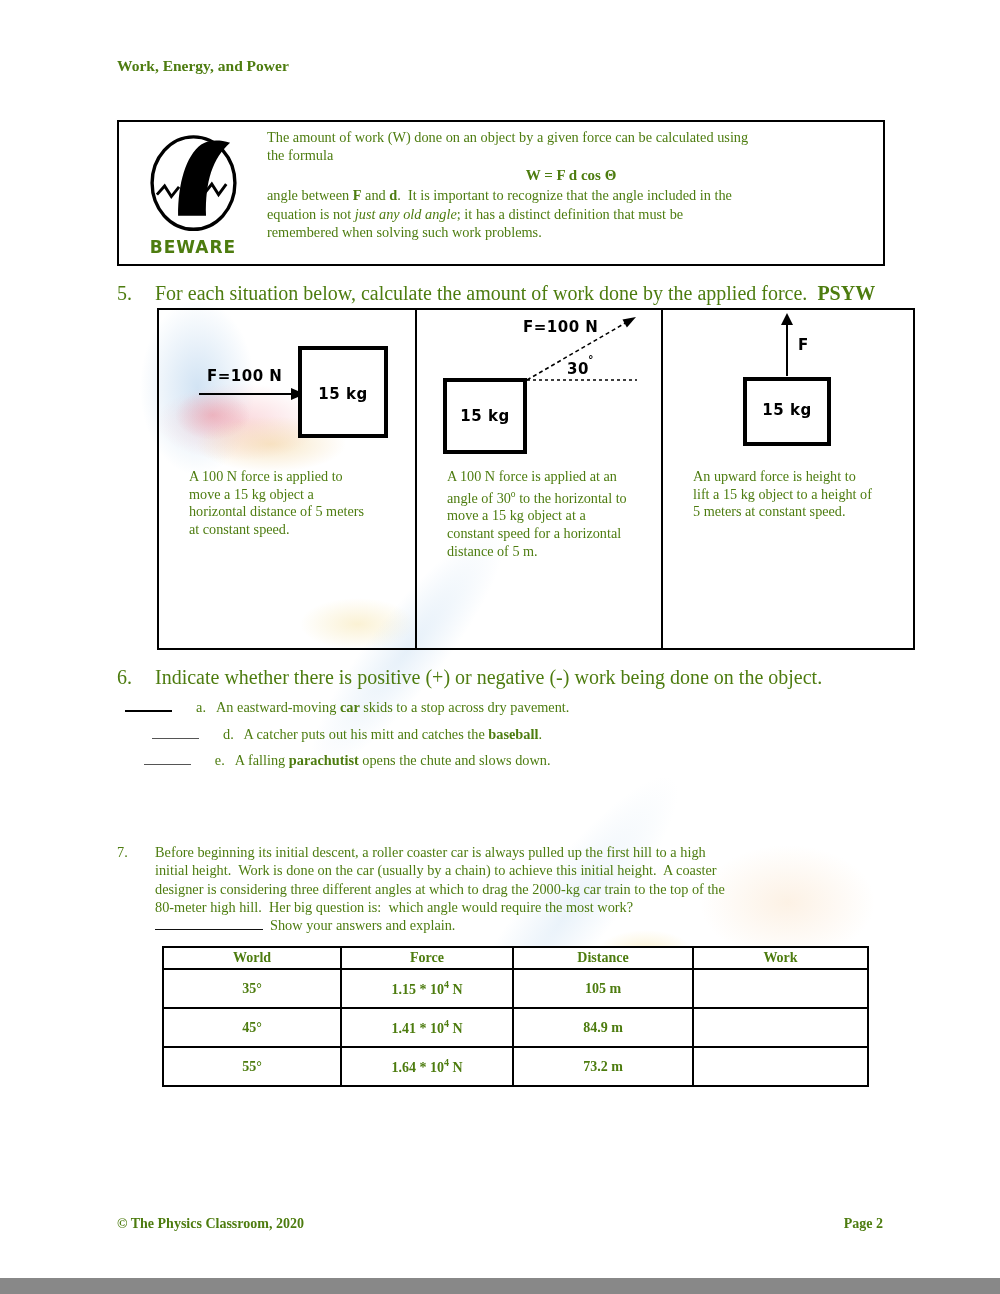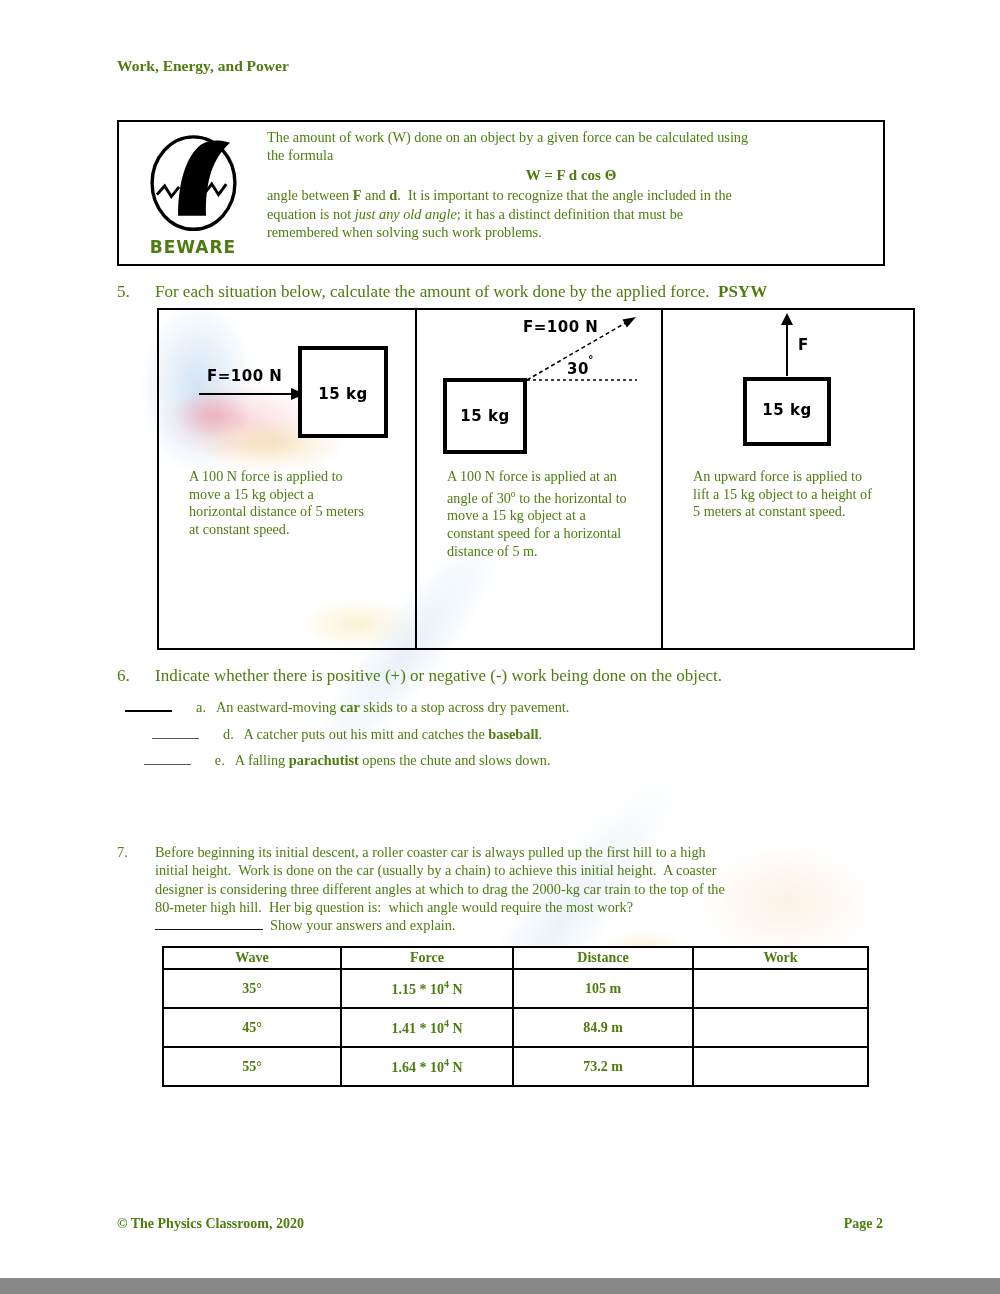--- a/index.html
+++ b/index.html
@@ -11,21 +11,21 @@
   .title{position:absolute;left:117px;top:57px;z-index:2;font-weight:bold;font-size:15.5px;}
 
   
   .beware{position:absolute;left:117px;top:120px;width:768px;height:146px;z-index:2;
           border:2.5px solid #000;box-sizing:border-box;display:flex;}
   .bw-icon-col{width:148px;display:flex;flex-direction:column;align-items:center;padding-top:11px;}
   .bw-label{font-family:"DejaVu Sans",sans-serif;font-weight:bold;font-size:17px;letter-spacing:1px;margin-top:0;}
   .bw-text{flex:1;padding:6px 8px 0 0;font-size:14.3px;line-height:18.4px;}
   .bw-formula{text-align:center;font-weight:bold;font-size:15px;margin:1px 0 2px 0;}
 
-  .qrow{position:absolute;left:117px;z-index:2;font-size:17px;}
+  .qrow{position:absolute;left:117px;z-index:2;font-size:20px;}
   .qnum{display:inline-block;width:38px;}
 
   
   .panels{position:absolute;left:157px;top:308px;width:758px;height:342px;z-index:2;
           border:2px solid #000;box-sizing:border-box;display:flex;}
   .panel{position:relative;height:100%;}
   .panel+.panel{border-left:2px solid #000;}
   .p1{width:256px;}.p2{width:244px;}.p3{flex:1;}
   .panel svg{display:block;}
   .dlabel{font-family:"DejaVu Sans",sans-serif;font-weight:bold;font-size:15px;letter-spacing:.5px;}
@@ -135,21 +135,21 @@
 
     <div class="panel p3">
       <svg width="250" height="156">
         <line x1="124" y1="66" x2="124" y2="13" stroke="#000" stroke-width="2"></line>
         <polygon points="118,15 124,3 130,15" fill="#000"></polygon>
         <text x="135" y="40" class="dlabel">F</text>
         <rect x="82" y="69" width="84" height="65" fill="#fff" stroke="#000" stroke-width="4"></rect>
         <text x="124" y="105" text-anchor="middle" class="dlabel">15 kg</text>
       </svg>
       <div class="panel-desc">
-        <div class="pw">An upward force is applied to</div>
+        <div class="pw">An upward force is height to</div>
         <div class="pw">lift a 15 kg object to a height of</div>
         <div class="pw">5 meters at constant speed.</div>
       </div>
     </div>
   </div>
 
   <div class="qrow" style="top:666px;"><span class="qnum">6.</span><span class="pw">Indicate whether there is positive (+) or negative (-) work being done on the object.</span></div>
 
   <div class="q6-items">
     <div class="q6-row"><span class="blank"></span><span class="q6-letter">a.</span><span class="pw">An eastward-moving </span><b class="pw">car</b><span class="pw"> skids to a stop across dry pavement.</span></div>
@@ -170,21 +170,21 @@
 
   <table class="wtable">
     <colgroup>
         <col style="width:178px">
         <col style="width:172px">
         <col style="width:180px">
         <col style="width:175px">
       </colgroup>
     <thead>
       <tr>
-        <th>Wave</th>
+        <th>World</th>
         <th>Force</th>
         <th>Distance</th>
         <th>Work</th>
       </tr>
     </thead>
     <tbody>
       <tr>
         <td>35°</td>
         <td><span>1.15 * 10</span><sup>4</sup><span class="pw"> N</span></td>
         <td>105 m</td>

